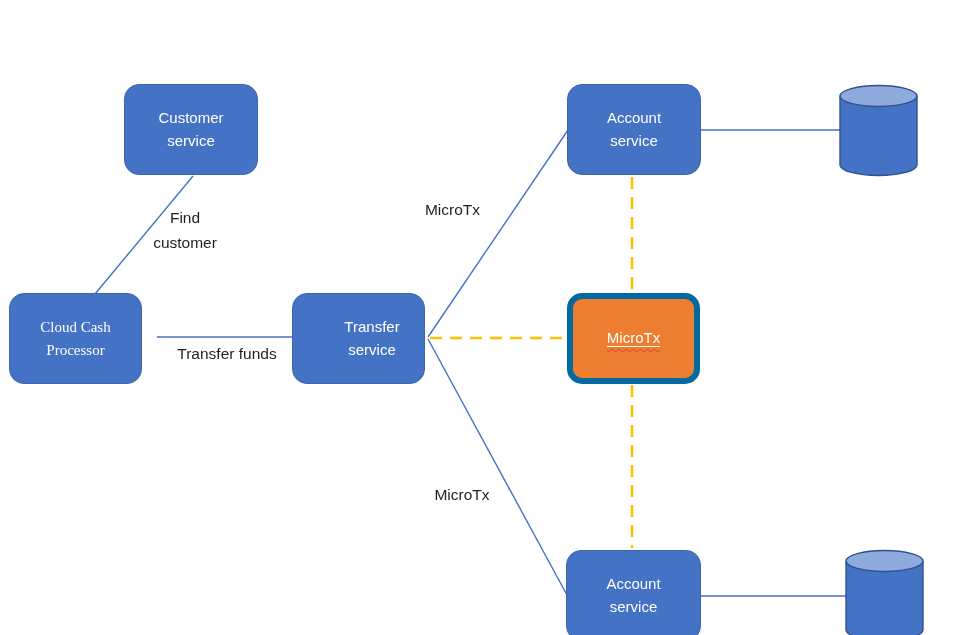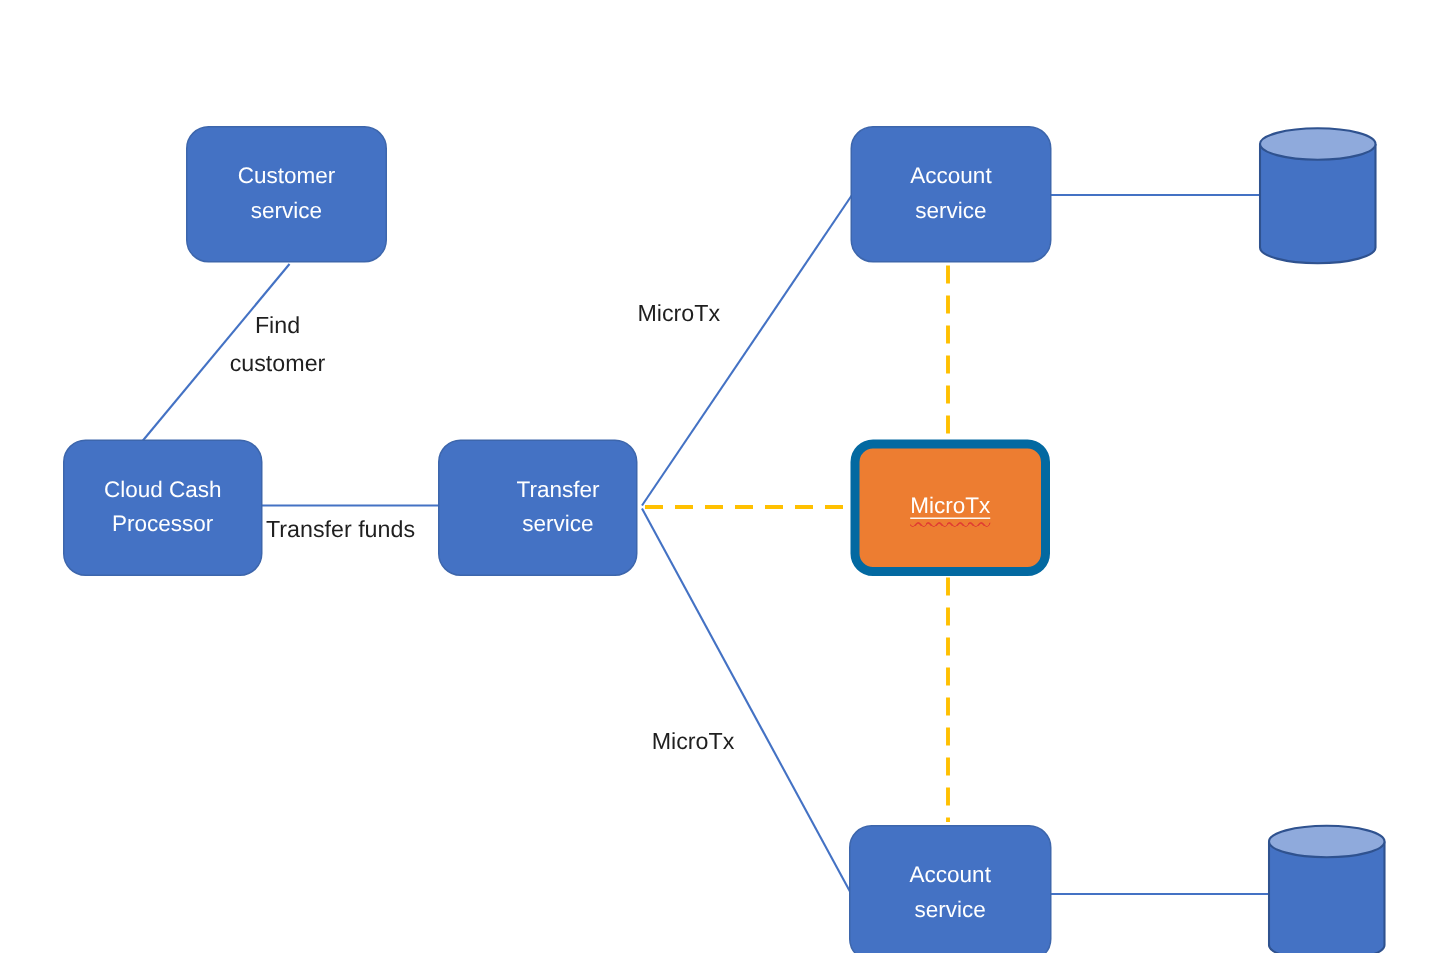--- a/index.html
+++ b/index.html
@@ -85,21 +85,21 @@
     <line x1="430" y1="290" x2="566" y2="290" stroke="#FFC000" stroke-width="2.6" stroke-dasharray="12 8"></line>
     <line x1="632" y1="129" x2="632" y2="243" stroke="#FFC000" stroke-width="2.6" stroke-dasharray="12 8"></line>
     <line x1="632" y1="337" x2="632" y2="500" stroke="#FFC000" stroke-width="2.6" stroke-dasharray="12 8"></line>
   </svg>
 
   <div class="node node-blue" style="left:124px; top:36px; width:134px; height:91px;">
     <span class="lbl">Customer
 service</span>
   </div>
 
-  <div class="node node-blue" style="left:42px; top:245px; width:133px; height:91px;">
+  <div class="node node-blue" style="left:9px; top:245px; width:133px; height:91px;font-family:Liberation Serif, serif;">
     <span class="lbl">Cloud Cash
 Processor</span>
   </div>
 
   <div class="node node-blue" style="left:292px; top:245px; width:133px; height:91px;padding-left:27px;">
     <span class="lbl">Transfer
 service</span>
   </div>
 
   <div class="node node-blue" style="left:567px; top:36px; width:134px; height:91px;">

